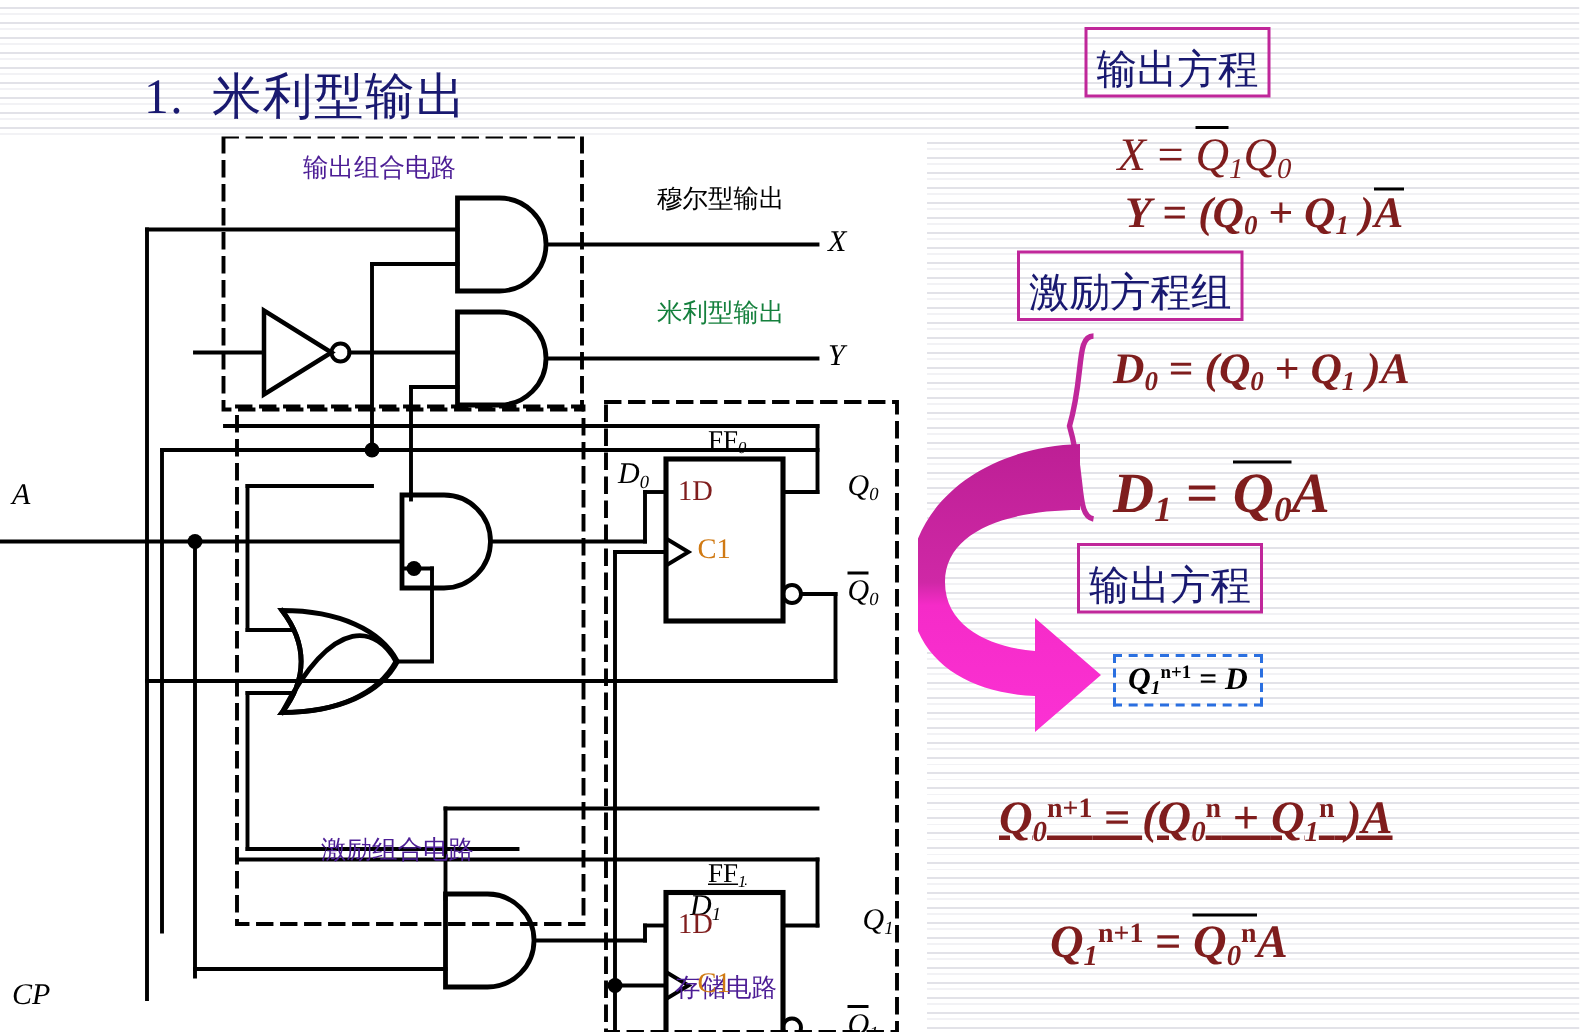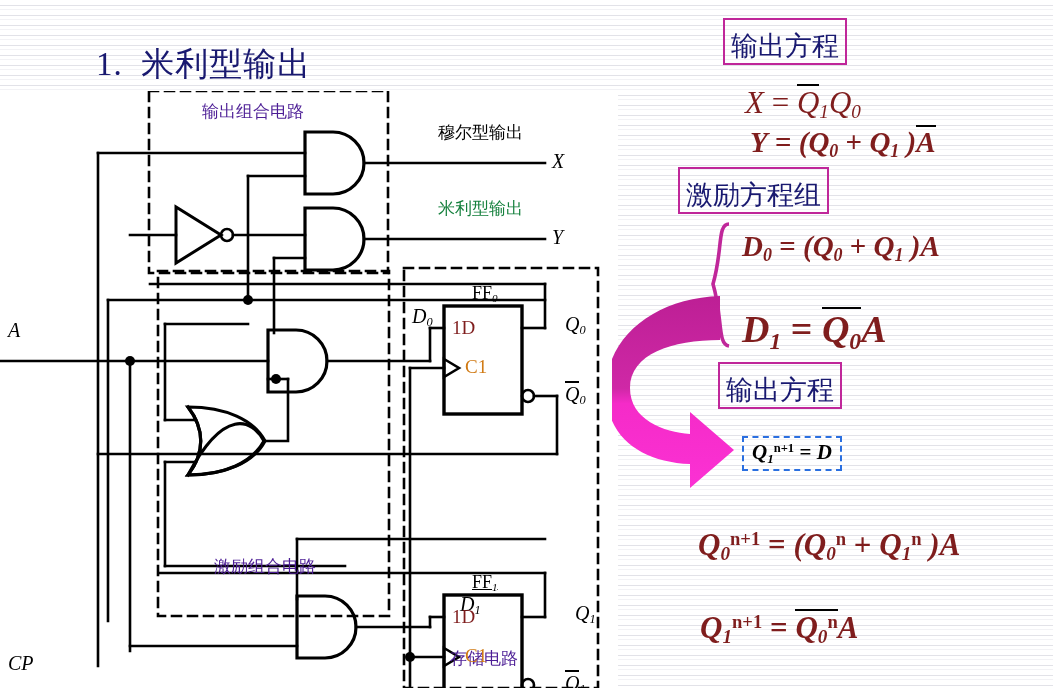--- a/index.html
+++ b/index.html
@@ -249,21 +249,21 @@
 <div class="eq bold" style="left:742px;top:307px;font-size:38px;">
   <i>D</i><sub>1</sub> = <span class="ovl"><i>Q</i><sub>0</sub></span><i>A</i>
 </div>
 
 <div class="eqbox" style="left:718px;top:362px;">输出方程</div>
 
 <div class="dashbox bold" style="left:742px;top:436px;font-size:21px;">
   <i>Q</i><sub>1</sub><sup>n+1</sup> = <i>D</i>
 </div>
 
-<div class="eq bold" style="left:698px;top:527px;font-size:31px;">
+<div class="eq bold" style="left:666px;top:527px;font-size:31px;text-decoration:underline;">
   <i>Q</i><sub>0</sub><sup>n+1</sup> = <i>(Q</i><sub>0</sub><sup>n</sup> + <i>Q</i><sub>1</sub><sup>n</sup> <i>)A</i>
 </div>
 
 <div class="eq bold" style="left:700px;top:609px;font-size:31px;">
   <i>Q</i><sub>1</sub><sup>n+1</sup> = <span class="ovl"><i>Q</i><sub>0</sub><sup>n</sup></span><i>A</i>
 </div>
 
 <svg style="position:absolute;left:612px;top:292px;" width="125" height="205">
   <defs>
     <linearGradient id="pinkgrad" x1="0" y1="0" x2="0" y2="1">

